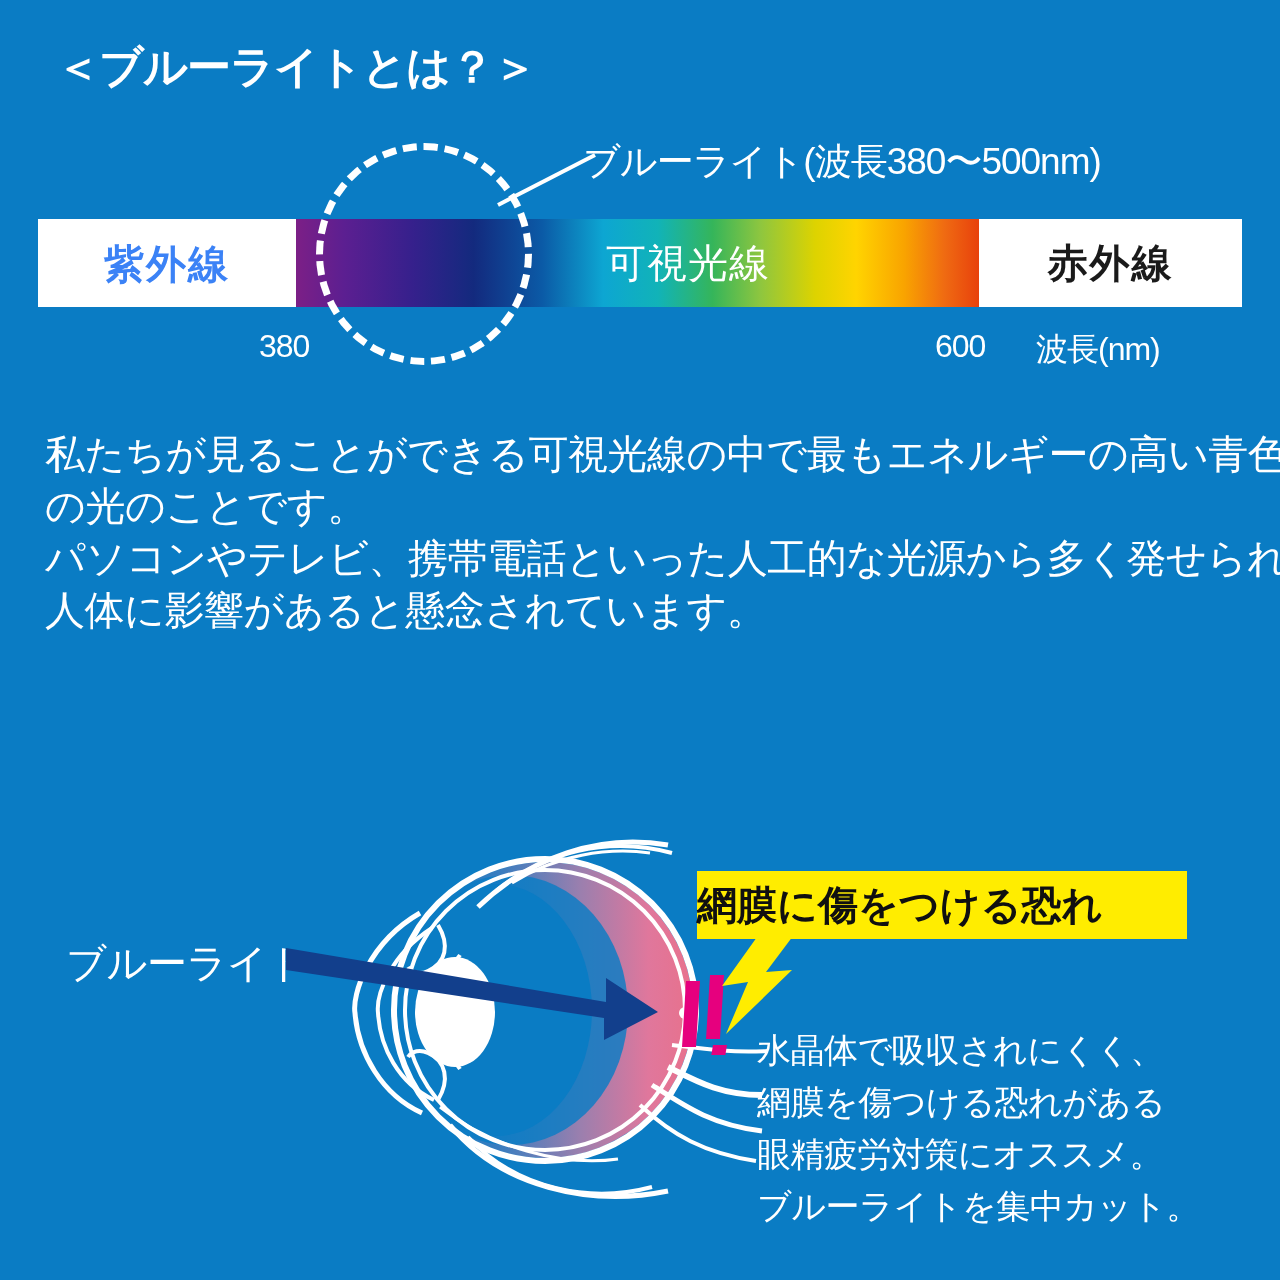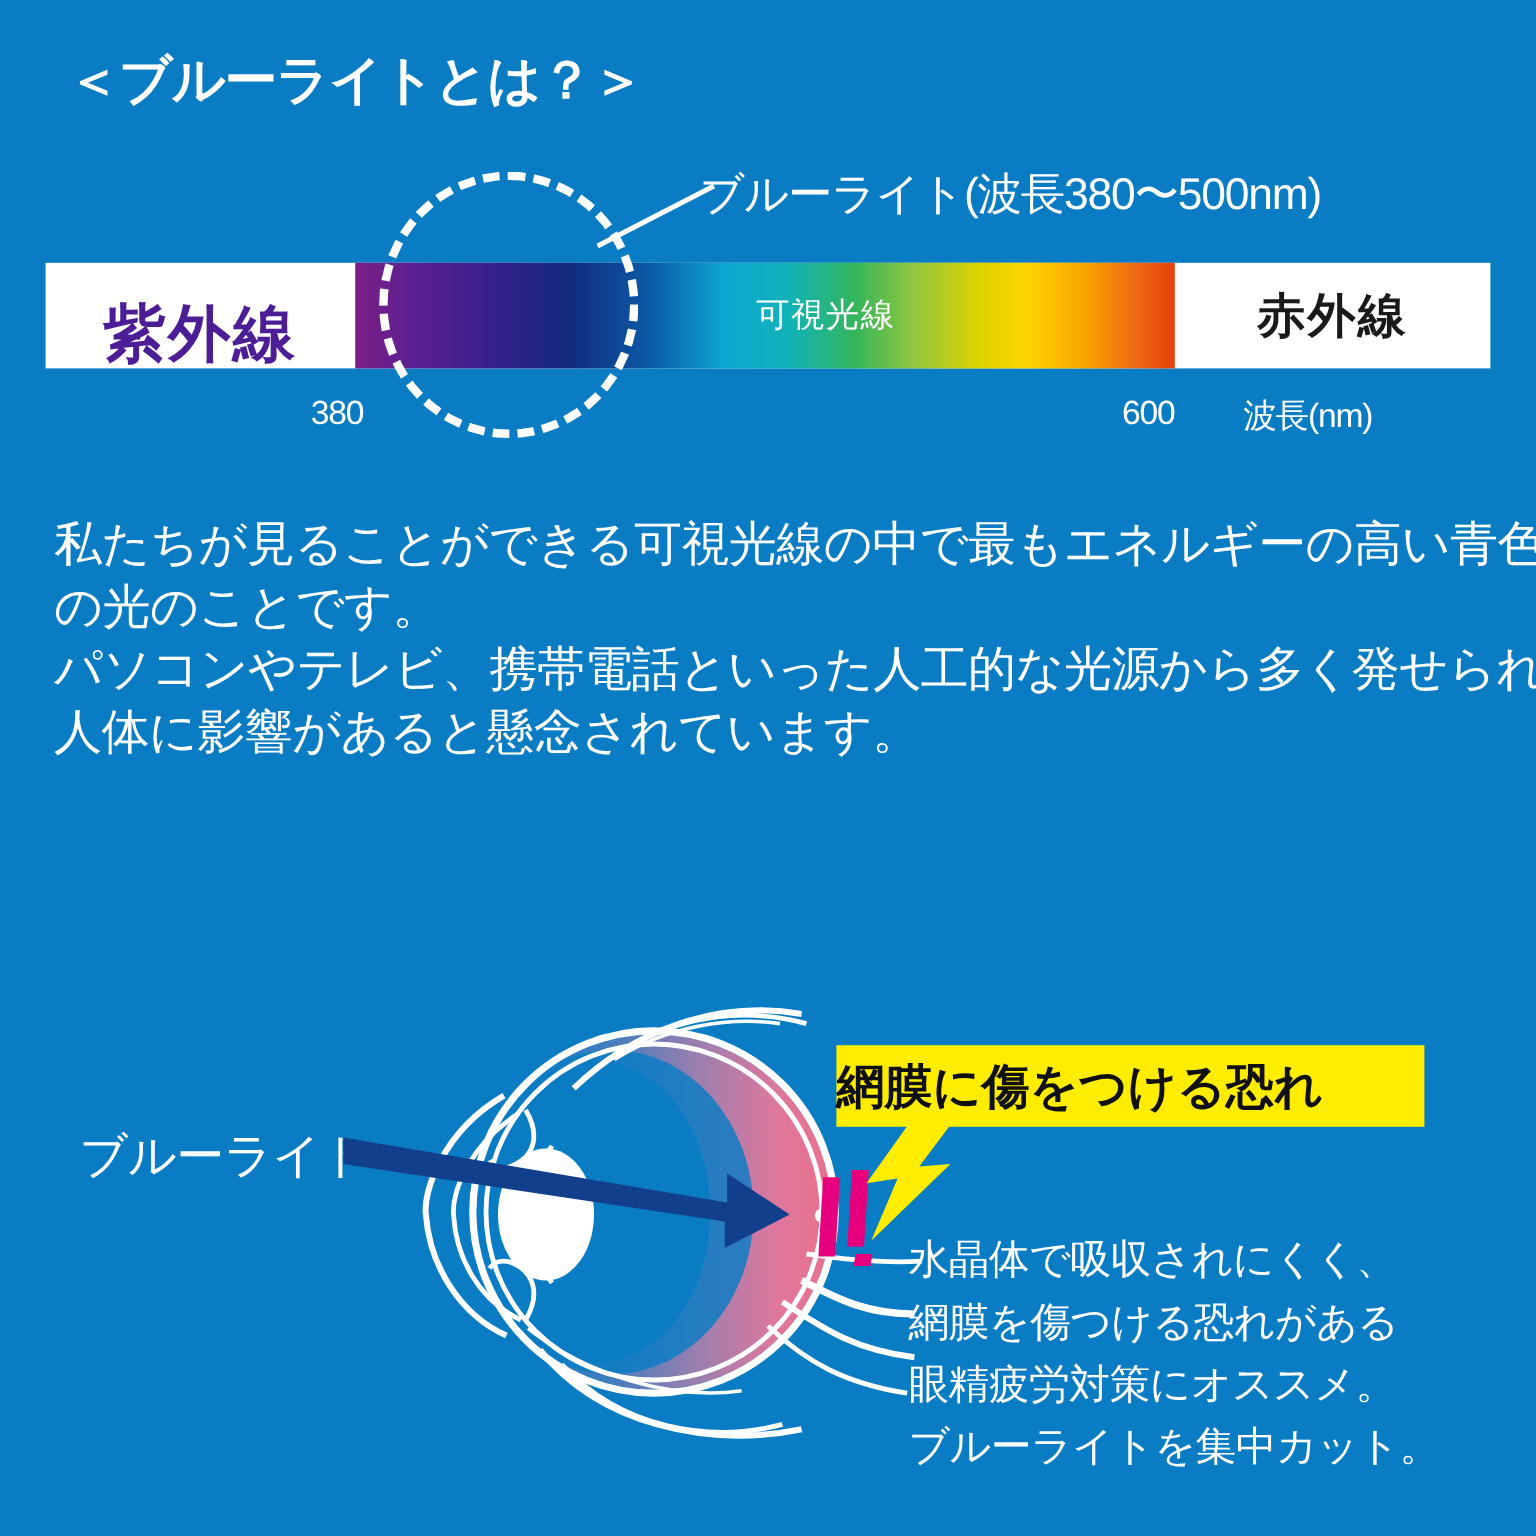--- a/index.html
+++ b/index.html
@@ -69,45 +69,45 @@
       #35b55a 61%,
       #8ec63f 68%,
       #ddd300 76%,
       #ffd400 82%,
       #f9a400 89%,
       #ef6a12 95%,
       #e8410c 100%);
   }
   .uv-label {
     position: absolute;
-    left: 0; top: 16px;
+    left: 0; top: 1px;
     width: 258px; height: 88px;
     display: flex; align-items: center; justify-content: center;
-    color: #4c1d95;
-    font-size: 52px;
+    color: #3b82f6;
+    font-size: 40px;
     font-weight: bold;
     letter-spacing: 2px;
   }
   .ir-label {
     position: absolute;
     left: 941px; top: 0;
     width: 263px; height: 88px;
     display: flex; align-items: center; justify-content: center;
     color: #1a1a1a;
     font-size: 40px;
     font-weight: bold;
     letter-spacing: 2px;
   }
   .visible-label {
     position: absolute;
     left: 520px; top: 0;
     width: 260px; height: 88px;
     display: flex; align-items: center; justify-content: center;
     color: #ffffff;
-    font-size: 28px;
+    font-size: 40px;
     font-weight: normal;
     letter-spacing: 1px;
     z-index: 5;
   }
 
   
   #bluelight-ellipse {
     position: absolute;
     left: 316px;
     top: 143px;
@@ -132,21 +132,21 @@
   #bluelight-callout-line {
     position: absolute;
     left: 490px;
     top: 150px;
     width: 110px;
     height: 60px;
   }
 
   .axis-label {
     position: absolute;
-    font-size: 28px;
+    font-size: 32px;
     color: #ffffff;
     white-space: nowrap;
     letter-spacing: -1px;
   }
   #axis-380 { left: 259px; top: 328px; }
   #axis-780 { left: 935px; top: 328px; }
   #axis-unit { left: 1036px; top: 328px; }
 
   
   #intro-paragraph {

